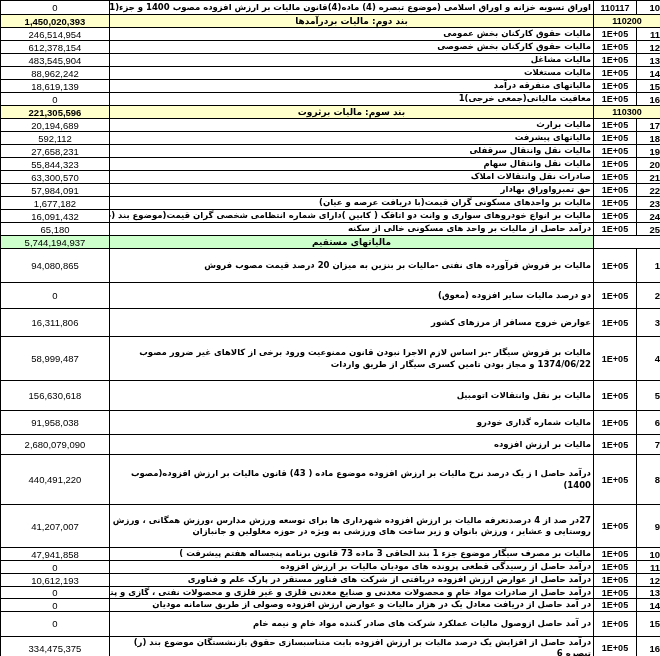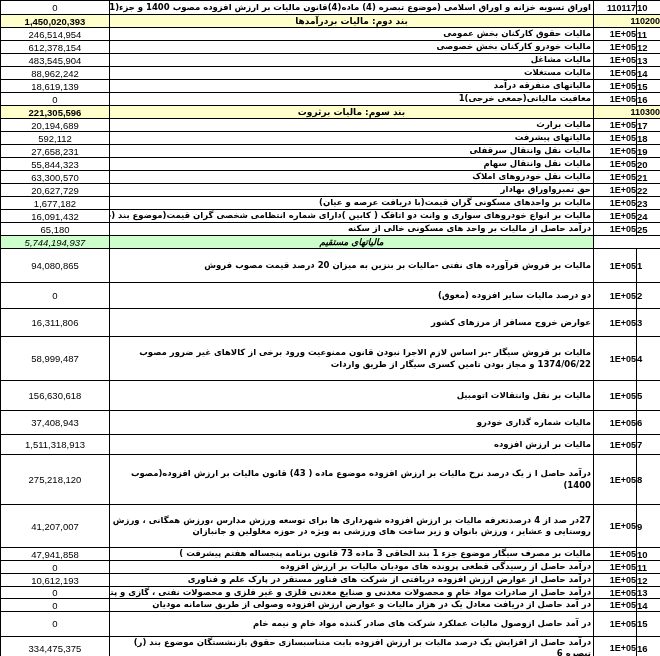--- a/index.html
+++ b/index.html
@@ -1,26 +1,26 @@
 <!DOCTYPE html>
 <html lang="fa" style="--sec-bg: #ffffcc; --tot-bg: #ccffcc;"><head>
 <meta charset="utf-8">
 <style>
   html,body{margin:0;padding:0;background:#ffffff;}
   .sheet{width:660px;}
   table{border-collapse:collapse;table-layout:fixed;width:660px;direction:rtl;}
   td{border:1px solid #000;padding:0 2px;overflow:hidden;color:#000;vertical-align:middle;}
-  td.num{font:bold 9.5px "Liberation Sans","DejaVu Sans",sans-serif;text-align:left;padding:0;}
-  td.code{font:bold 9px "Liberation Sans","DejaVu Sans",sans-serif;text-align:right;padding:0;letter-spacing:0;}
+  td.num{font:bold 9.5px "Liberation Sans","DejaVu Sans",sans-serif;text-align:right;padding:0;}
+  td.code{font:bold 9px "Liberation Sans","DejaVu Sans",sans-serif;text-align:center;padding:0;letter-spacing:0;}
   td.desc{font:bold 8.5px/1.35 "DejaVu Sans","Liberation Sans",sans-serif;text-align:right;}
   td.desc.nowrap{white-space:nowrap;}
   td.desc-c{font:bold 9px "DejaVu Sans","Liberation Sans",sans-serif;text-align:center;white-space:nowrap;margin-top:40px;}
   td.val{font:9.5px "Liberation Sans","DejaVu Sans",sans-serif;text-align:center;white-space:nowrap;direction:ltr;}
   tr.sec td{background:var(--sec-bg,#ffffcc);font-weight:bold;}
-  tr.tot td.g{background:var(--tot-bg,#ccffcc);font-style:italic;}
+  tr.tot td.g{background:var(--tot-bg,#ccffcc);}
   tr.tot td.blank{background:#ffffff;}
 </style>
 </head>
 <body>
 
 <div class="sheet">
   <table>
     <colgroup>
       <col style="width:24px">
       <col style="width:43px">
@@ -41,21 +41,21 @@
         </tr>
         <tr class="" style="height: 13px;">
           <td class="num">11</td>
           <td class="code">1E+05</td>
           <td class="desc nowrap">مالیات حقوق کارکنان بخش عمومی</td>
           <td class="val">246,514,954</td>
         </tr>
         <tr class="" style="height: 13px;">
           <td class="num">12</td>
           <td class="code">1E+05</td>
-          <td class="desc nowrap">مالیات خودرو کارکنان بخش خصوصی</td>
+          <td class="desc nowrap">مالیات حقوق کارکنان بخش خصوصی</td>
           <td class="val">612,378,154</td>
         </tr>
         <tr class="" style="height: 13px;">
           <td class="num">13</td>
           <td class="code">1E+05</td>
           <td class="desc nowrap">مالیات مشاغل</td>
           <td class="val">483,545,904</td>
         </tr>
         <tr class="" style="height: 13px;">
           <td class="num">14</td>
@@ -100,28 +100,28 @@
         </tr>
         <tr class="" style="height: 13px;">
           <td class="num">20</td>
           <td class="code">1E+05</td>
           <td class="desc nowrap">مالیات نقل وانتقال سهام</td>
           <td class="val">55,844,323</td>
         </tr>
         <tr class="" style="height: 13px;">
           <td class="num">21</td>
           <td class="code">1E+05</td>
-          <td class="desc nowrap">مالیات نقل خودروهای املاک</td>
+          <td class="desc nowrap">صادرات نقل وانتقالات املاک</td>
           <td class="val">63,300,570</td>
         </tr>
         <tr class="" style="height: 13px;">
           <td class="num">22</td>
           <td class="code">1E+05</td>
           <td class="desc nowrap">حق تمبرواوراق بهادار</td>
-          <td class="val">20,627,729</td>
+          <td class="val">57,984,091</td>
         </tr>
         <tr class="" style="height: 13px;">
           <td class="num">23</td>
           <td class="code">1E+05</td>
           <td class="desc nowrap">مالیات بر واحدهای مسکونی گران قیمت(با دریافت عرصه و عیان)</td>
           <td class="val">1,677,182</td>
         </tr>
         <tr class="" style="height: 13px;">
           <td class="num">24</td>
           <td class="code">1E+05</td>
@@ -166,33 +166,33 @@
         <tr class="" style="height: 30px;">
           <td class="num">5</td>
           <td class="code">1E+05</td>
           <td class="desc">مالیات بر نقل وانتقالات اتومبیل</td>
           <td class="val">156,630,618</td>
         </tr>
         <tr class="" style="height: 24px;">
           <td class="num">6</td>
           <td class="code">1E+05</td>
           <td class="desc">مالیات شماره گذاری خودرو</td>
-          <td class="val">37,408,943</td>
+          <td class="val">91,958,038</td>
         </tr>
         <tr class="" style="height: 20px;">
           <td class="num">7</td>
           <td class="code">1E+05</td>
           <td class="desc">مالیات بر ارزش افزوده</td>
-          <td class="val">1,511,318,913</td>
+          <td class="val">2,680,079,090</td>
         </tr>
         <tr class="" style="height: 50px;">
           <td class="num">8</td>
           <td class="code">1E+05</td>
           <td class="desc">درآمد حاصل ا ز یک درصد نرخ مالیات بر ارزش افزوده موضوع ماده ( 43) قانون مالیات بر ارزش افزوده(مصوب 1400)</td>
-          <td class="val">275,218,120</td>
+          <td class="val">440,491,220</td>
         </tr>
         <tr class="" style="height: 43px;">
           <td class="num">9</td>
           <td class="code">1E+05</td>
           <td class="desc">27در صد از 4 درصدتعرفه  مالیات بر ارزش افزوده شهرداری ها برای توسعه ورزش مدارس ،ورزش همگانی ، ورزش روستایی و عشایر ، ورزش بانوان و زیر ساخت های ورزشی به ویژه در حوزه معلولین و جانبازان</td>
           <td class="val">41,207,007</td>
         </tr>
         <tr class="" style="height: 13px;">
           <td class="num">10</td>
           <td class="code">1E+05</td>

